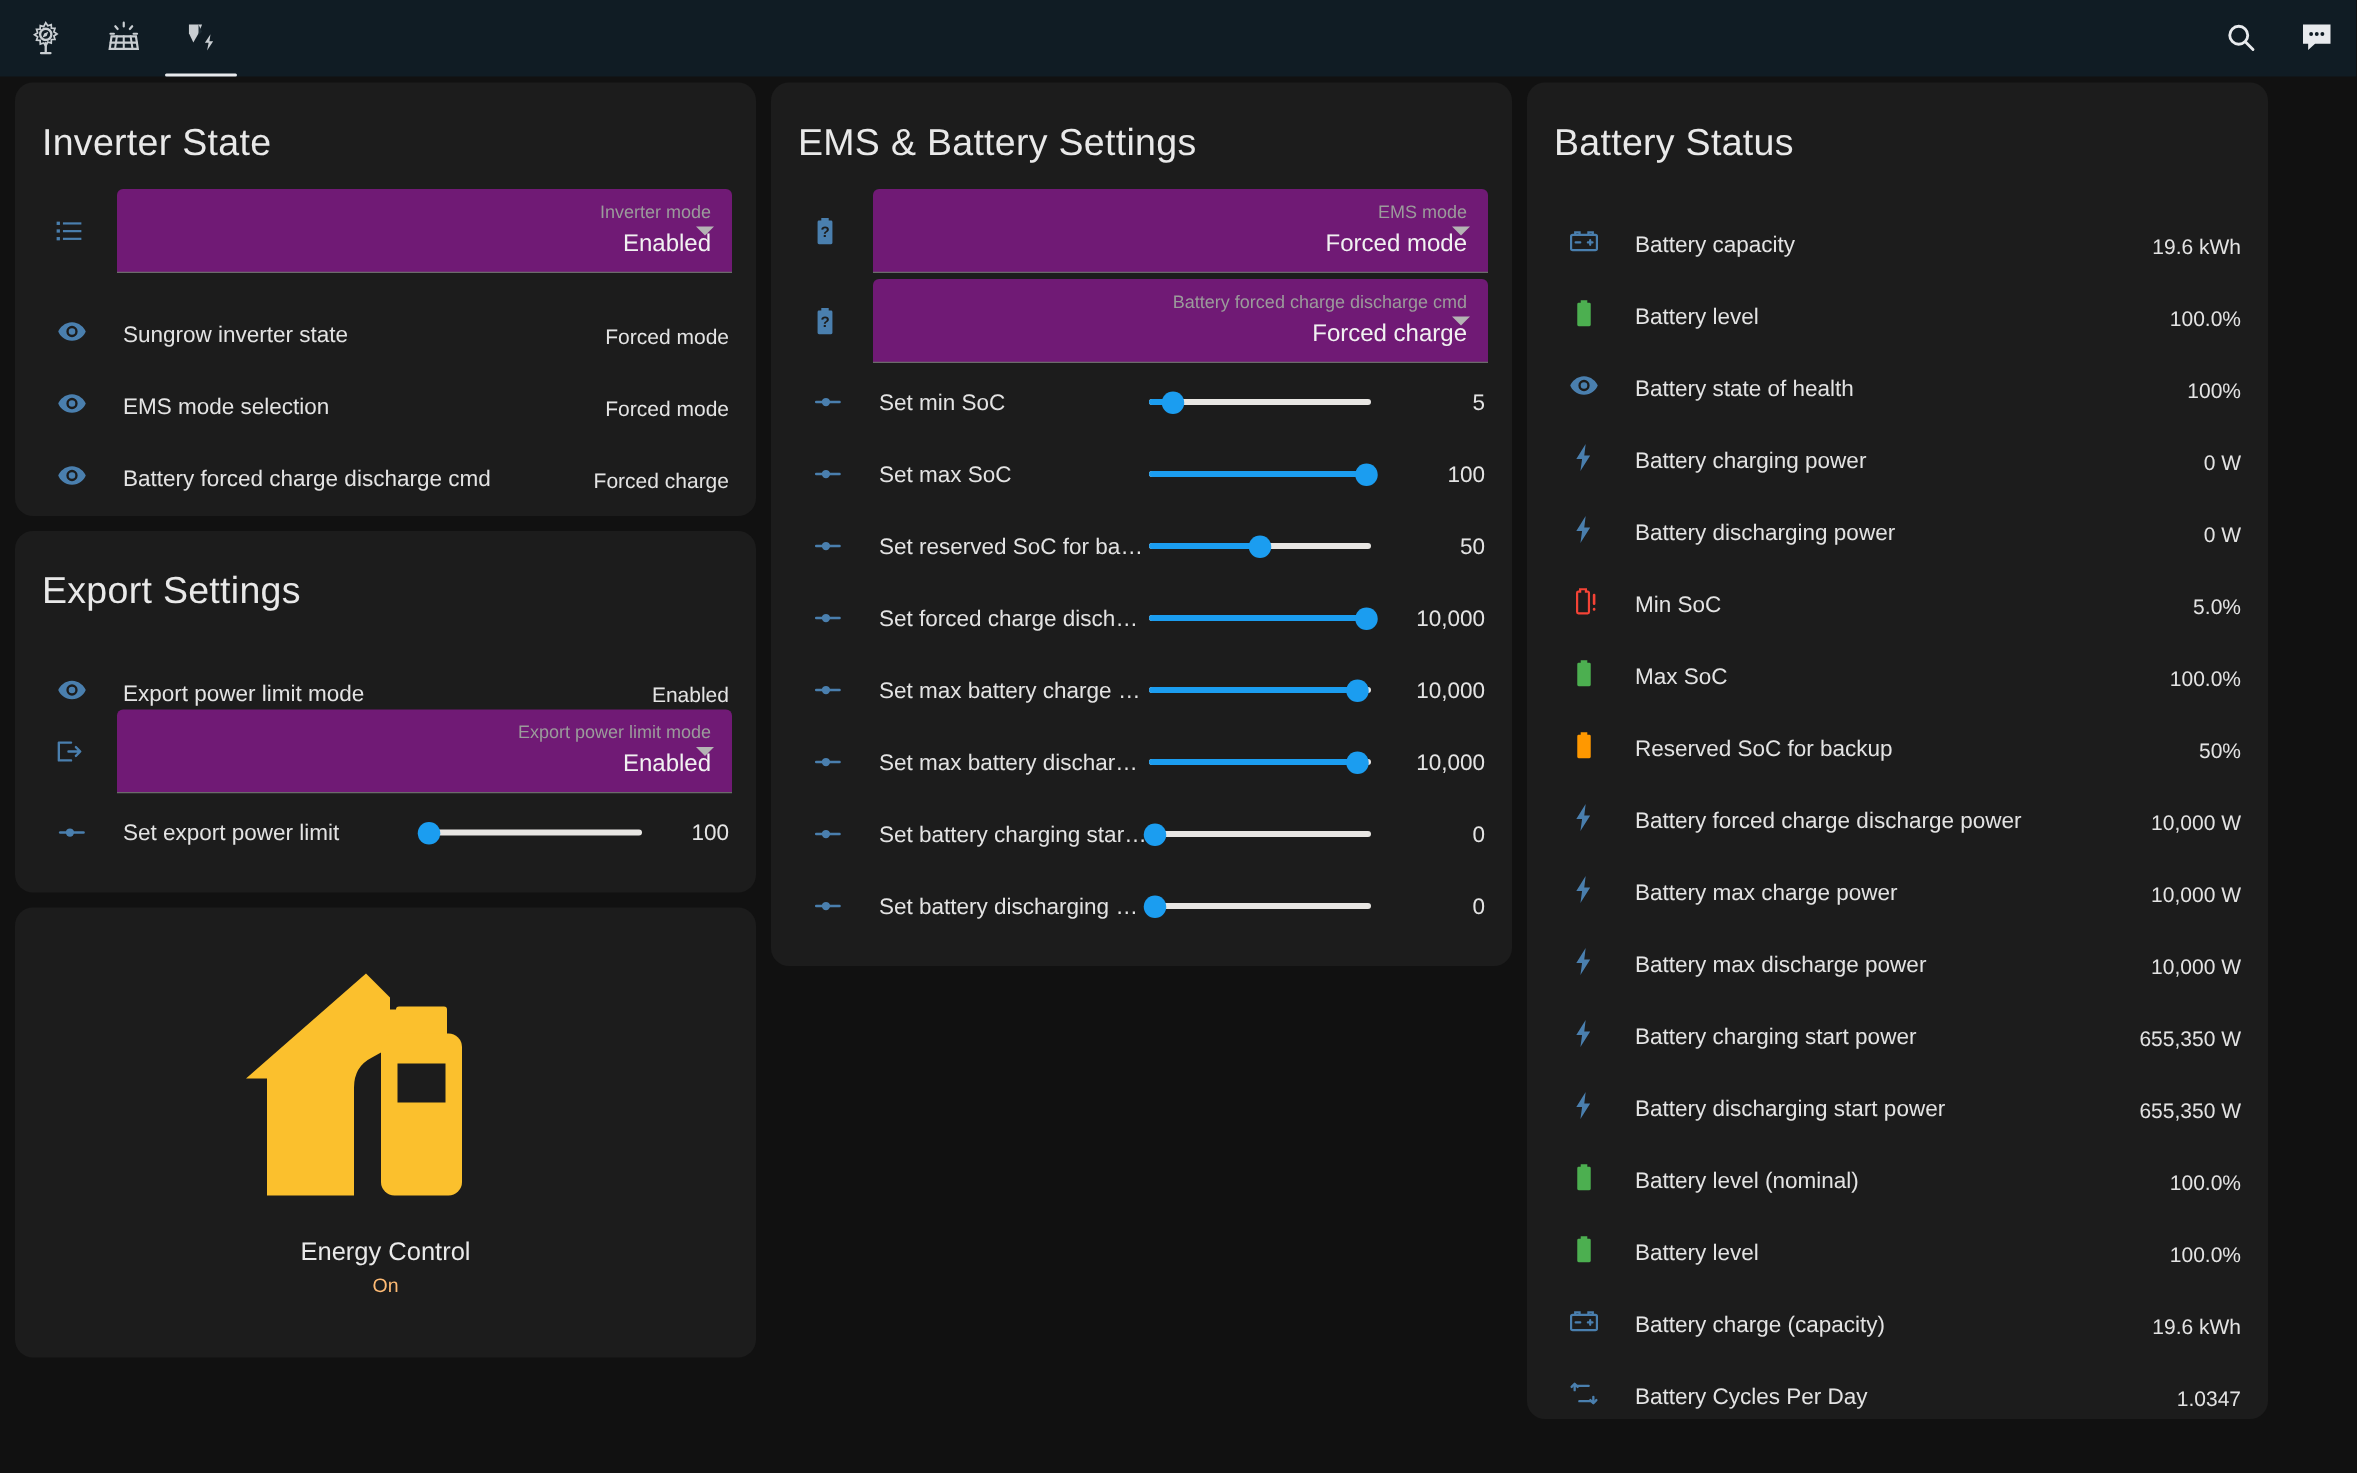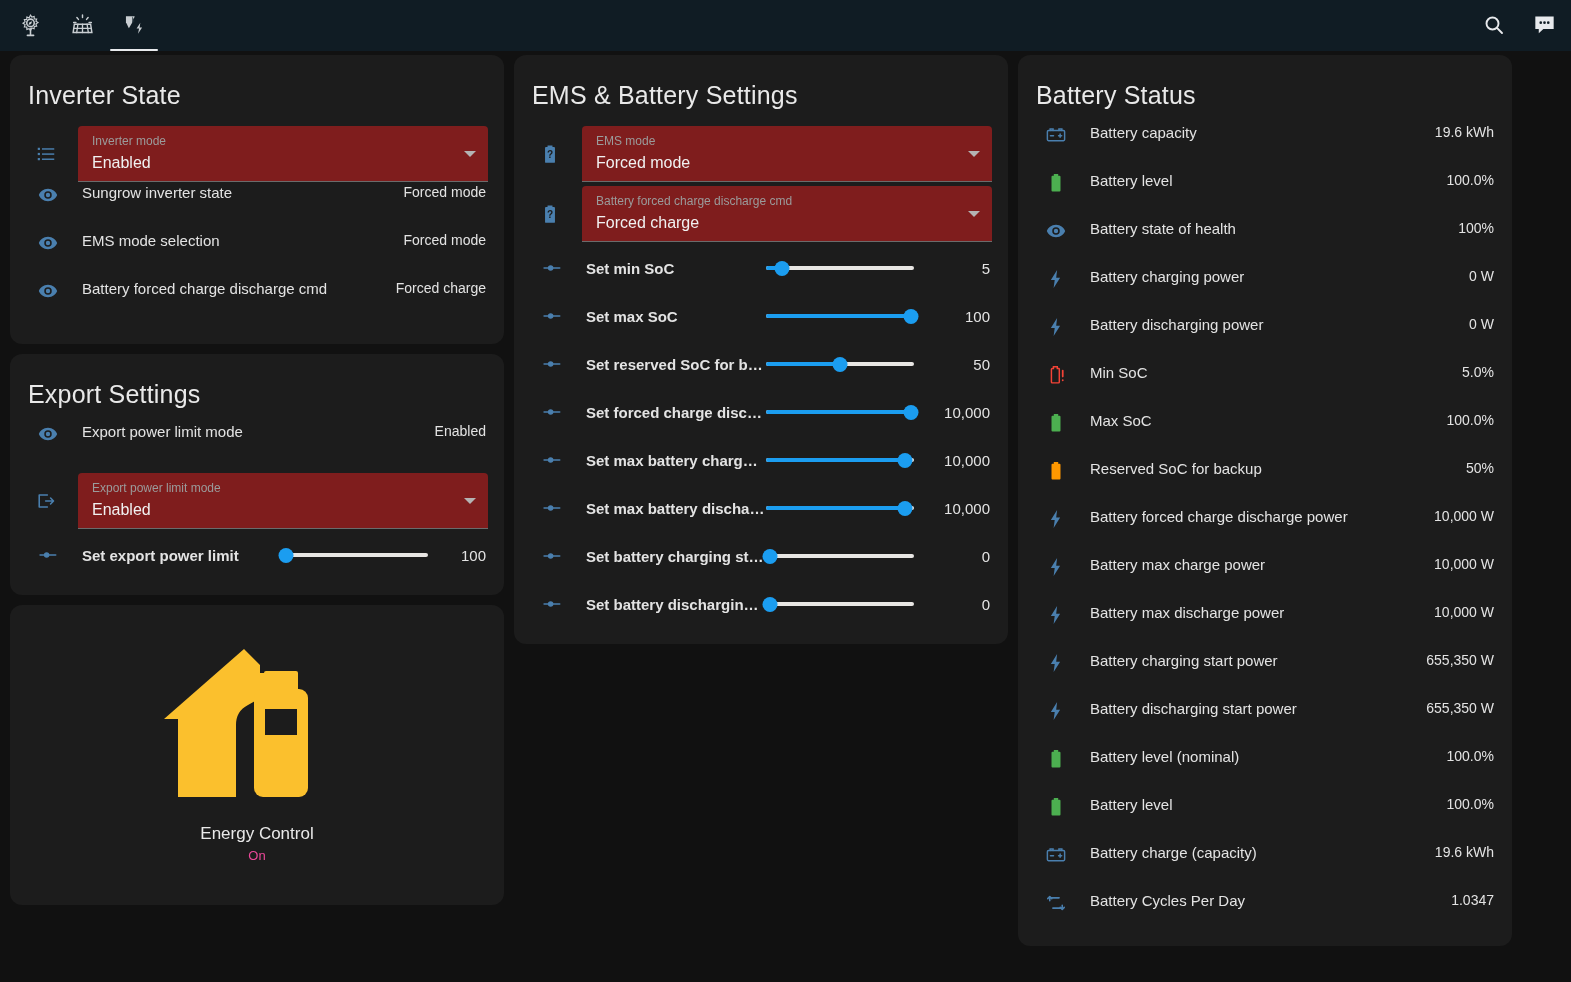--- a/index.html
+++ b/index.html
@@ -59,21 +59,21 @@
     font-size: 25px;
     font-weight: 400;
     color: #e9e9e9;
     letter-spacing: .2px;
     padding: 18px 0 14px 2px;
   }
 
   
   .row {
     display: flex;
-    align-items: flex-start;
+    align-items: flex-end;
     min-height: 48px;
     padding: 0 2px;
   }
   .row-icon {
     width: 40px; min-width: 40px;
     display: flex; align-items: center; justify-content: center;
   }
   .row-name {
     flex: 1;
     font-size: 15px;
@@ -89,45 +89,46 @@
     text-align: right;
     padding-left: 10px;
     white-space: nowrap;
   }
 
   
   .select-row { display: flex; align-items: center; min-height: 60px; }
   .select-field {
     flex: 1;
     margin-left: 12px;
-    background: #7f1d1d;
+    background: #701a75;
     border-radius: 4px 4px 0 0;
     border-bottom: 1px solid #6b6b6b;
     height: 56px;
     padding: 7px 14px 0 14px;
     position: relative;
     cursor: pointer;
+    text-align: right;
   }
   .select-label { font-size: 12px; color: #9b9b9b; line-height: 16px; }
   .select-value { font-size: 16px; color: #f1f1f1; line-height: 24px; margin-top: 2px; }
   .select-arrow {
     position: absolute; right: 12px; top: 50%;
     transform: translateY(-50%);
     width: 0; height: 0;
     border-left: 6px solid transparent;
     border-right: 6px solid transparent;
     border-top: 6px solid #b4b4b4;
   }
 
   
   .slider-row { display: flex; align-items: center; min-height: 48px; padding: 0 2px; }
   .slider-name {
     font-size: 15px; color: #e3e3e3;
     padding-left: 14px;
-    white-space: nowrap; overflow: hidden; text-overflow: ellipsis; font-weight: bold;
+    white-space: nowrap; overflow: hidden; text-overflow: ellipsis;
   }
   .slider-wrap {
     position: relative;
     height: 20px;
     display: flex; align-items: center;
     cursor: pointer;
   }
   .slider-track {
     position: absolute; left: 0; right: 0;
     height: 4px; border-radius: 2px;
@@ -166,21 +167,21 @@
     background: #1c1c1c;
     border-radius: 12px;
     height: 300px;
     display: flex; flex-direction: column;
     align-items: center; justify-content: center;
     cursor: pointer;
     text-align: right;
   }
   .tile-graphic { margin-bottom: 18px; }
   .tile-title { font-size: 17px; color: #e9e9e9; }
-  .tile-state { font-size: 13px; color: #ec4899; margin-top: 4px; }
+  .tile-state { font-size: 13px; color: #fdba74; margin-top: 4px; }
 
   .battery-card { padding-bottom: 6px; }
 </style>
 </head>
 <body>
 
 <div class="appbar">
   <div class="nav-tabs">
     <div class="nav-tab">
       <span>

